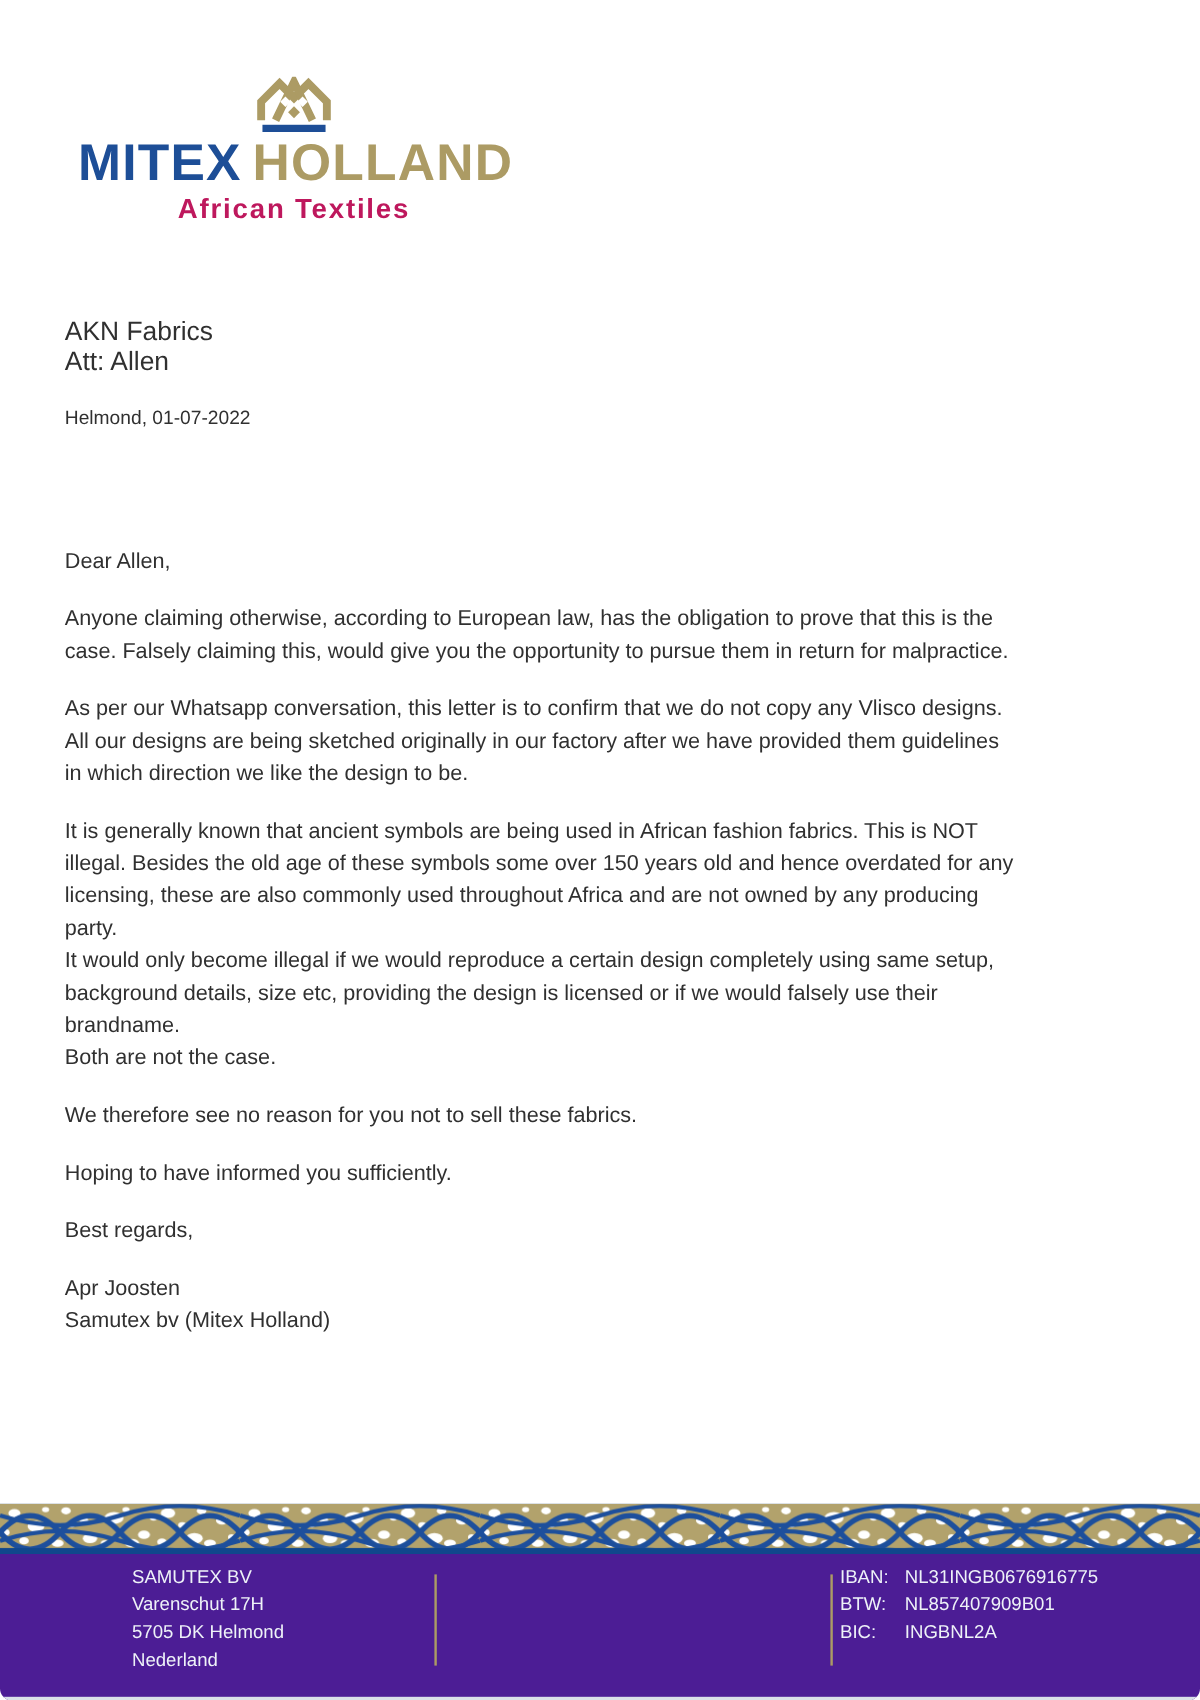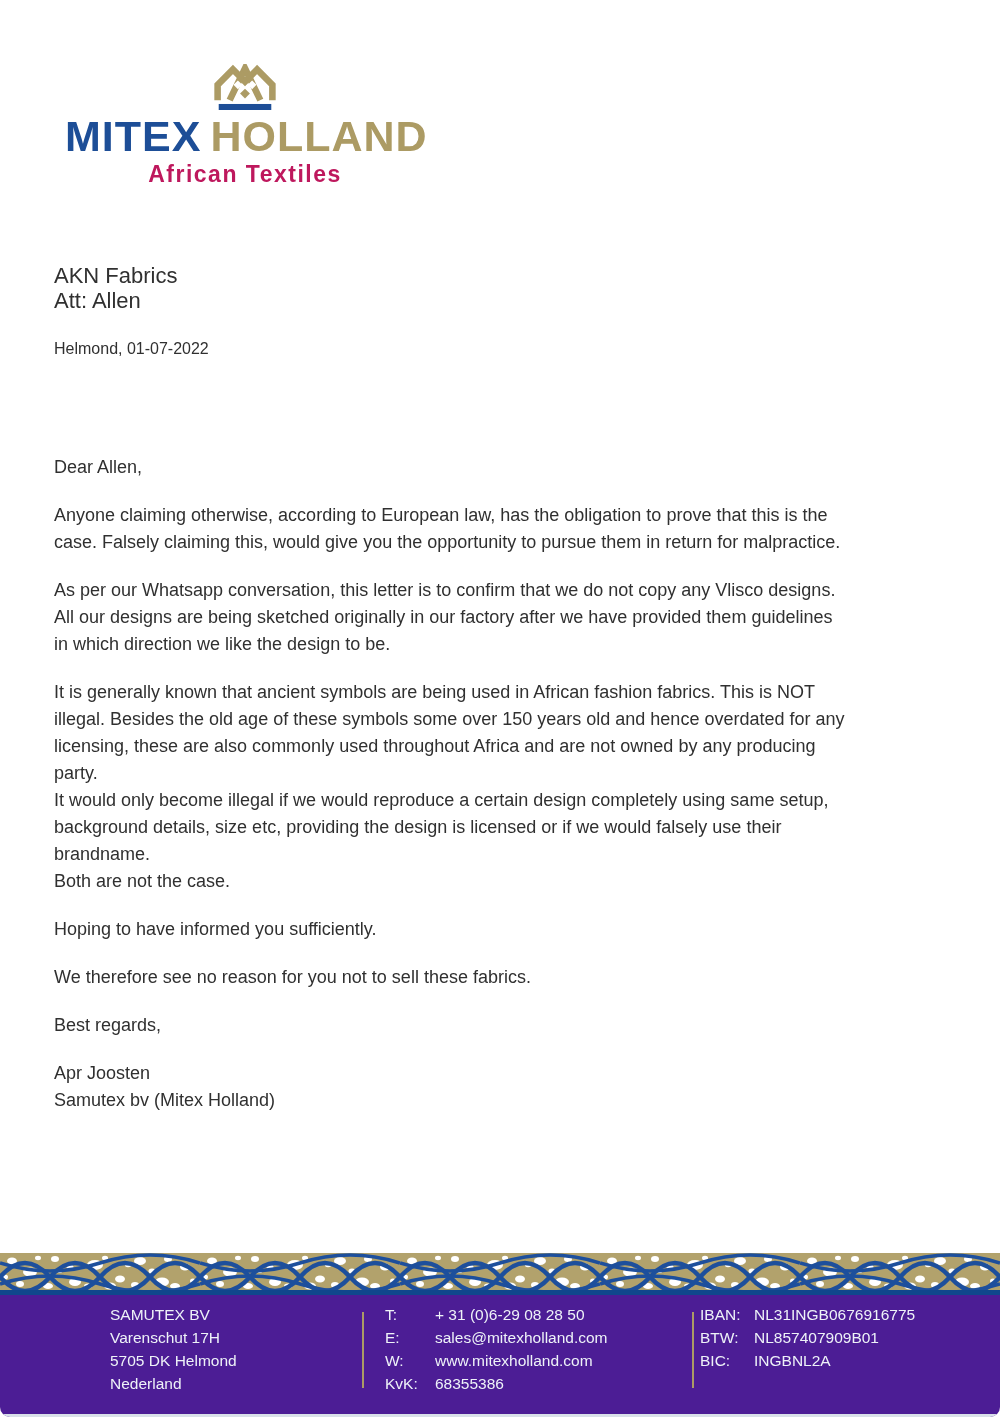--- a/index.html
+++ b/index.html
@@ -78,22 +78,22 @@
 All our designs are being sketched originally in our factory after we have provided them guidelines
 in which direction we like the design to be.</p>
     <p>It is generally known that ancient symbols are being used in African fashion fabrics. This is NOT
 illegal. Besides the old age of these symbols some over 150 years old and hence overdated for any
 licensing, these are also commonly used throughout Africa and are not owned by any producing
 party.
 It would only become illegal if we would reproduce a certain design completely using same setup,
 background details, size etc, providing the design is licensed or if we would falsely use their
 brandname.
 Both are not the case.</p>
+    <p>We therefore see no reason for you not to sell these fabrics.</p>
     <p>Hoping to have informed you sufficiently.</p>
-    <p>We therefore see no reason for you not to sell these fabrics.</p>
     <p>Best regards,</p>
     <p>Apr Joosten
 Samutex bv (Mitex Holland)</p>
   </div>
 
   <svg class="band" viewBox="0 0 1000 42" preserveAspectRatio="none" xmlns="http://www.w3.org/2000/svg">
     <defs>
       <pattern id="wax" width="200" height="42" patternUnits="userSpaceOnUse">
         <rect width="200" height="42" fill="#b2a26c"></rect>
         <g fill="#ffffff">
@@ -135,26 +135,20 @@
   </svg>
 
   <footer class="footer-bar">
     <div class="f-address">SAMUTEX BV
 Varenschut 17H
 5705 DK Helmond
 Nederland</div>
 
     <div class="f-divider d1"></div>
 
-    <div class="f-contact">
-      <div><span class="lbl">T:</span><span>+ 31 (0)6-29 08 28 50</span></div>
-      <div><span class="lbl">E:</span><span>sales@mitexholland.com</span></div>
-      <div><span class="lbl">W:</span><span>www.mitexholland.com</span></div>
-      <div><span class="lbl">KvK:</span><span>68355386</span></div>
-    </div>
 
     <div class="f-divider d2"></div>
 
     <div class="f-bank">
       <div><span class="lbl">IBAN:</span><span>NL31INGB0676916775</span></div>
       <div><span class="lbl">BTW:</span><span>NL857407909B01</span></div>
       <div><span class="lbl">BIC:</span><span>INGBNL2A</span></div>
     </div>
   </footer>
 

